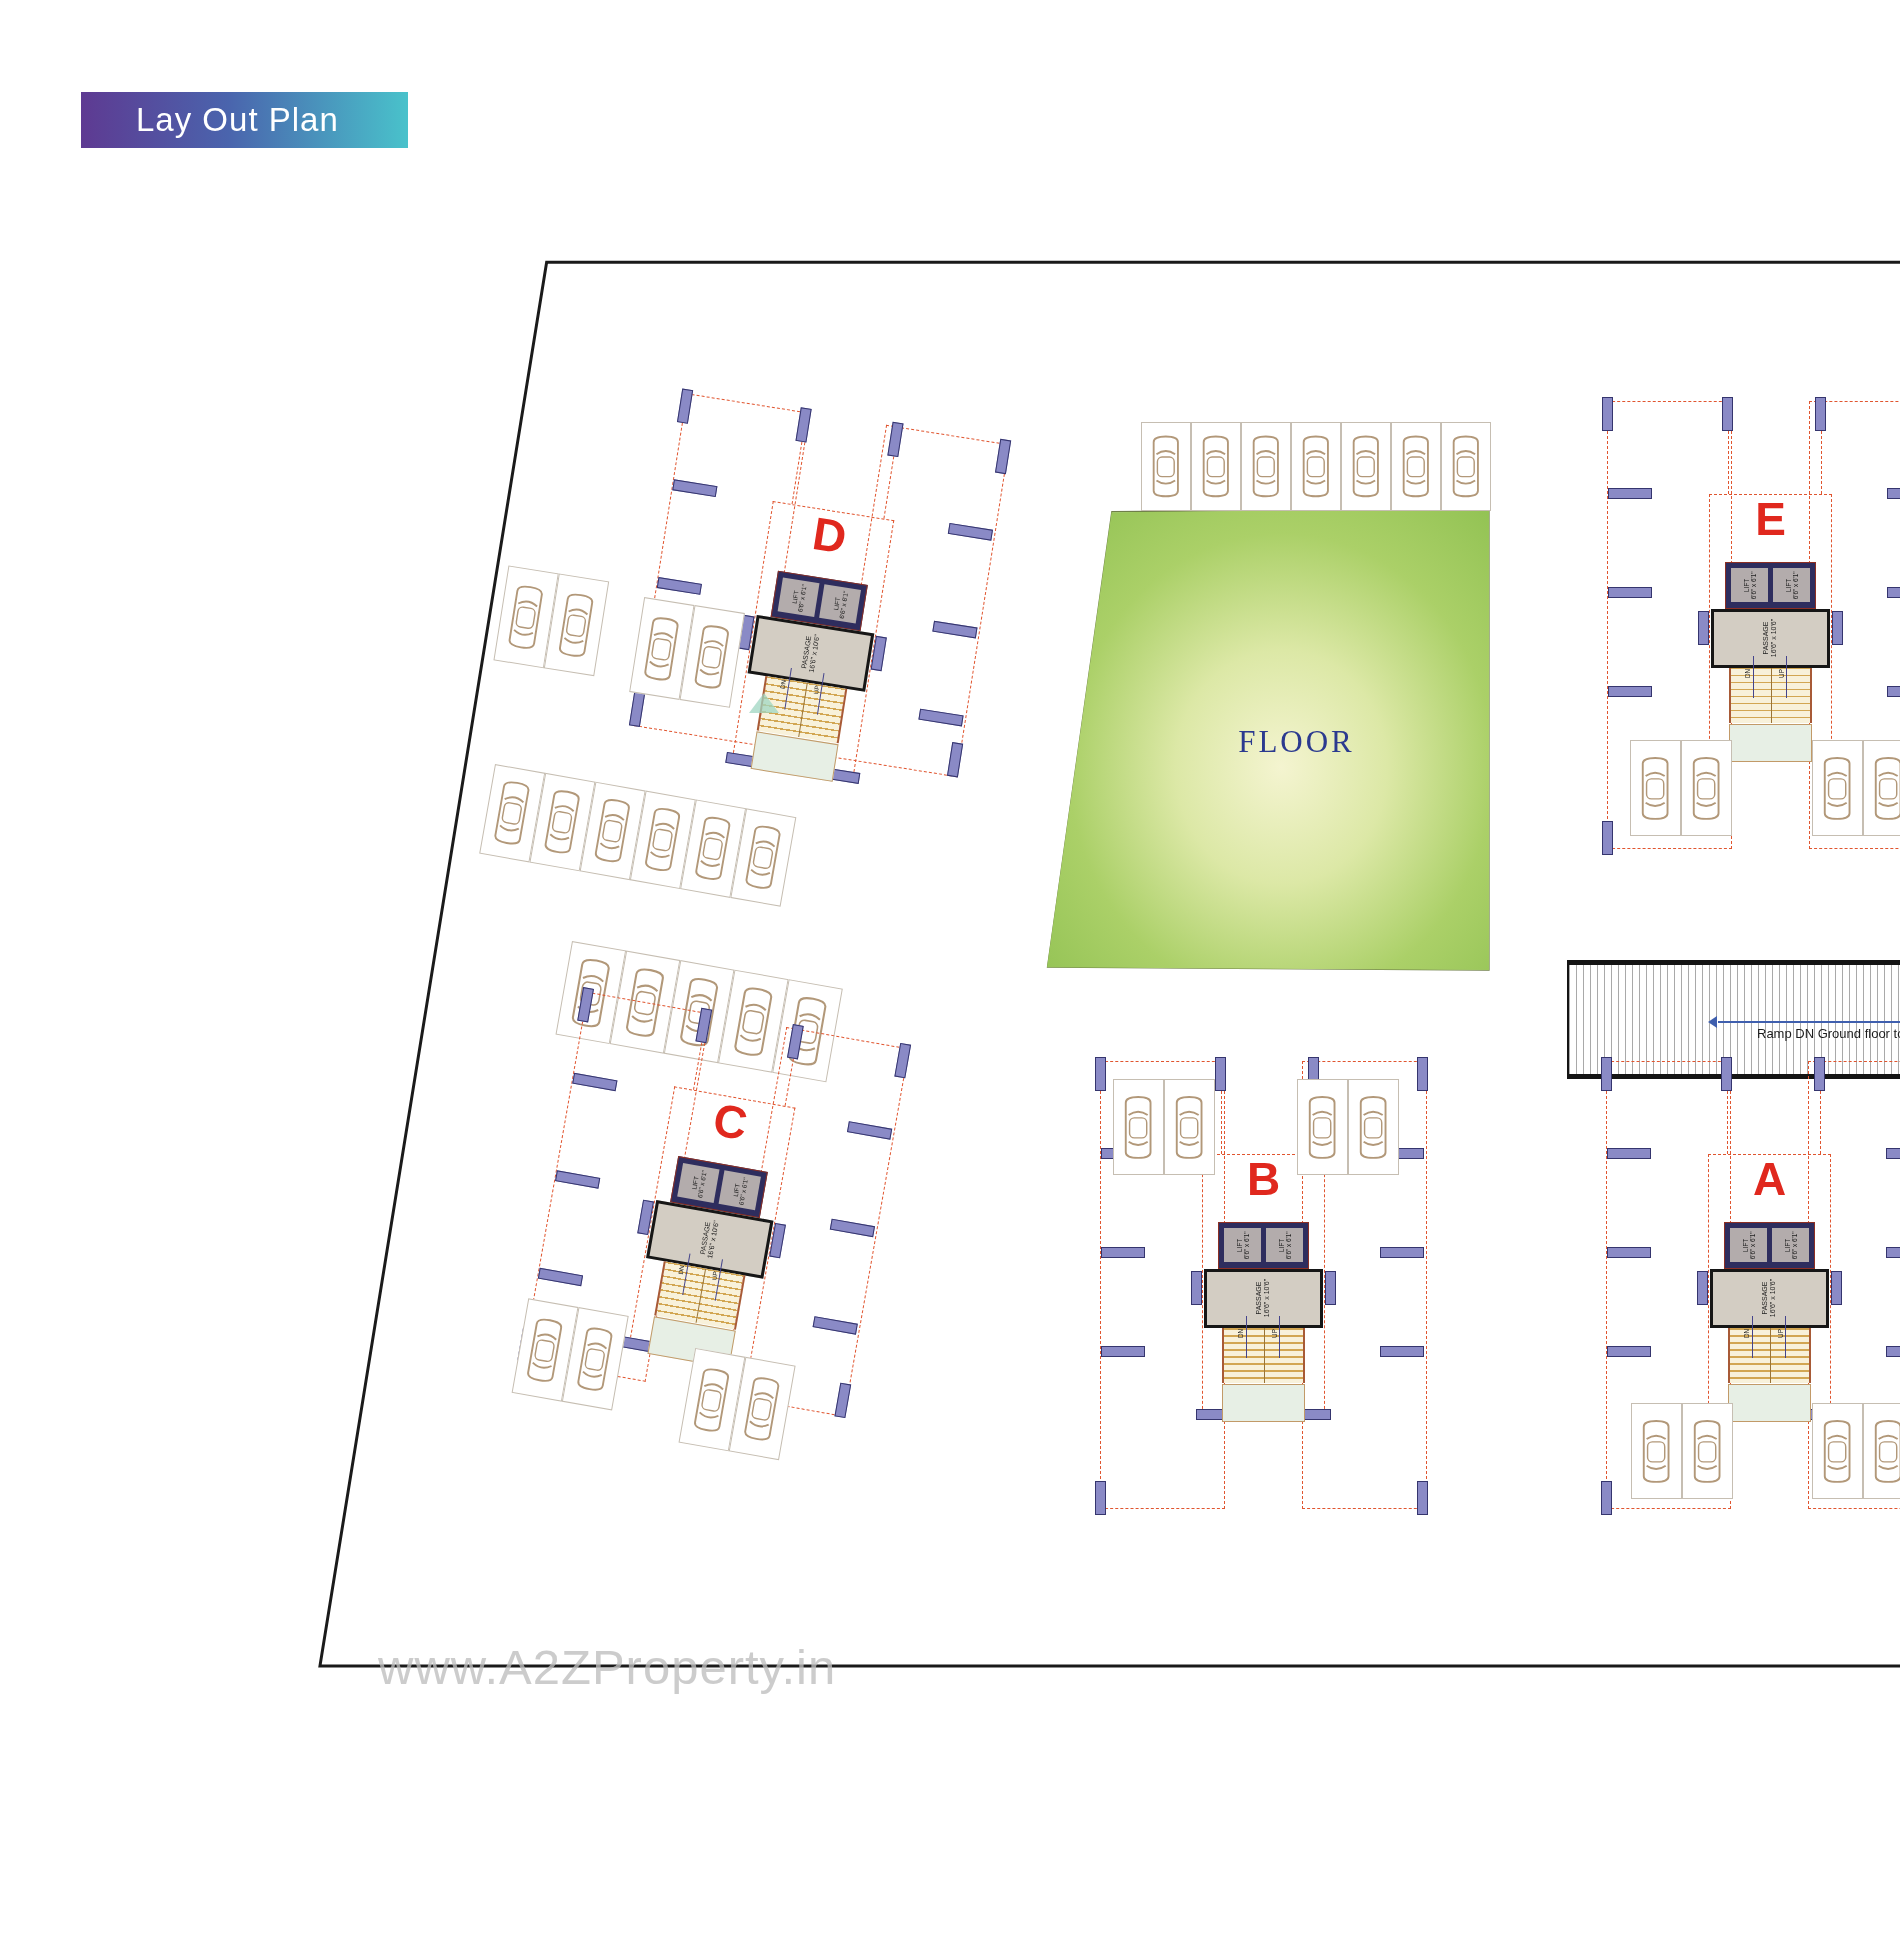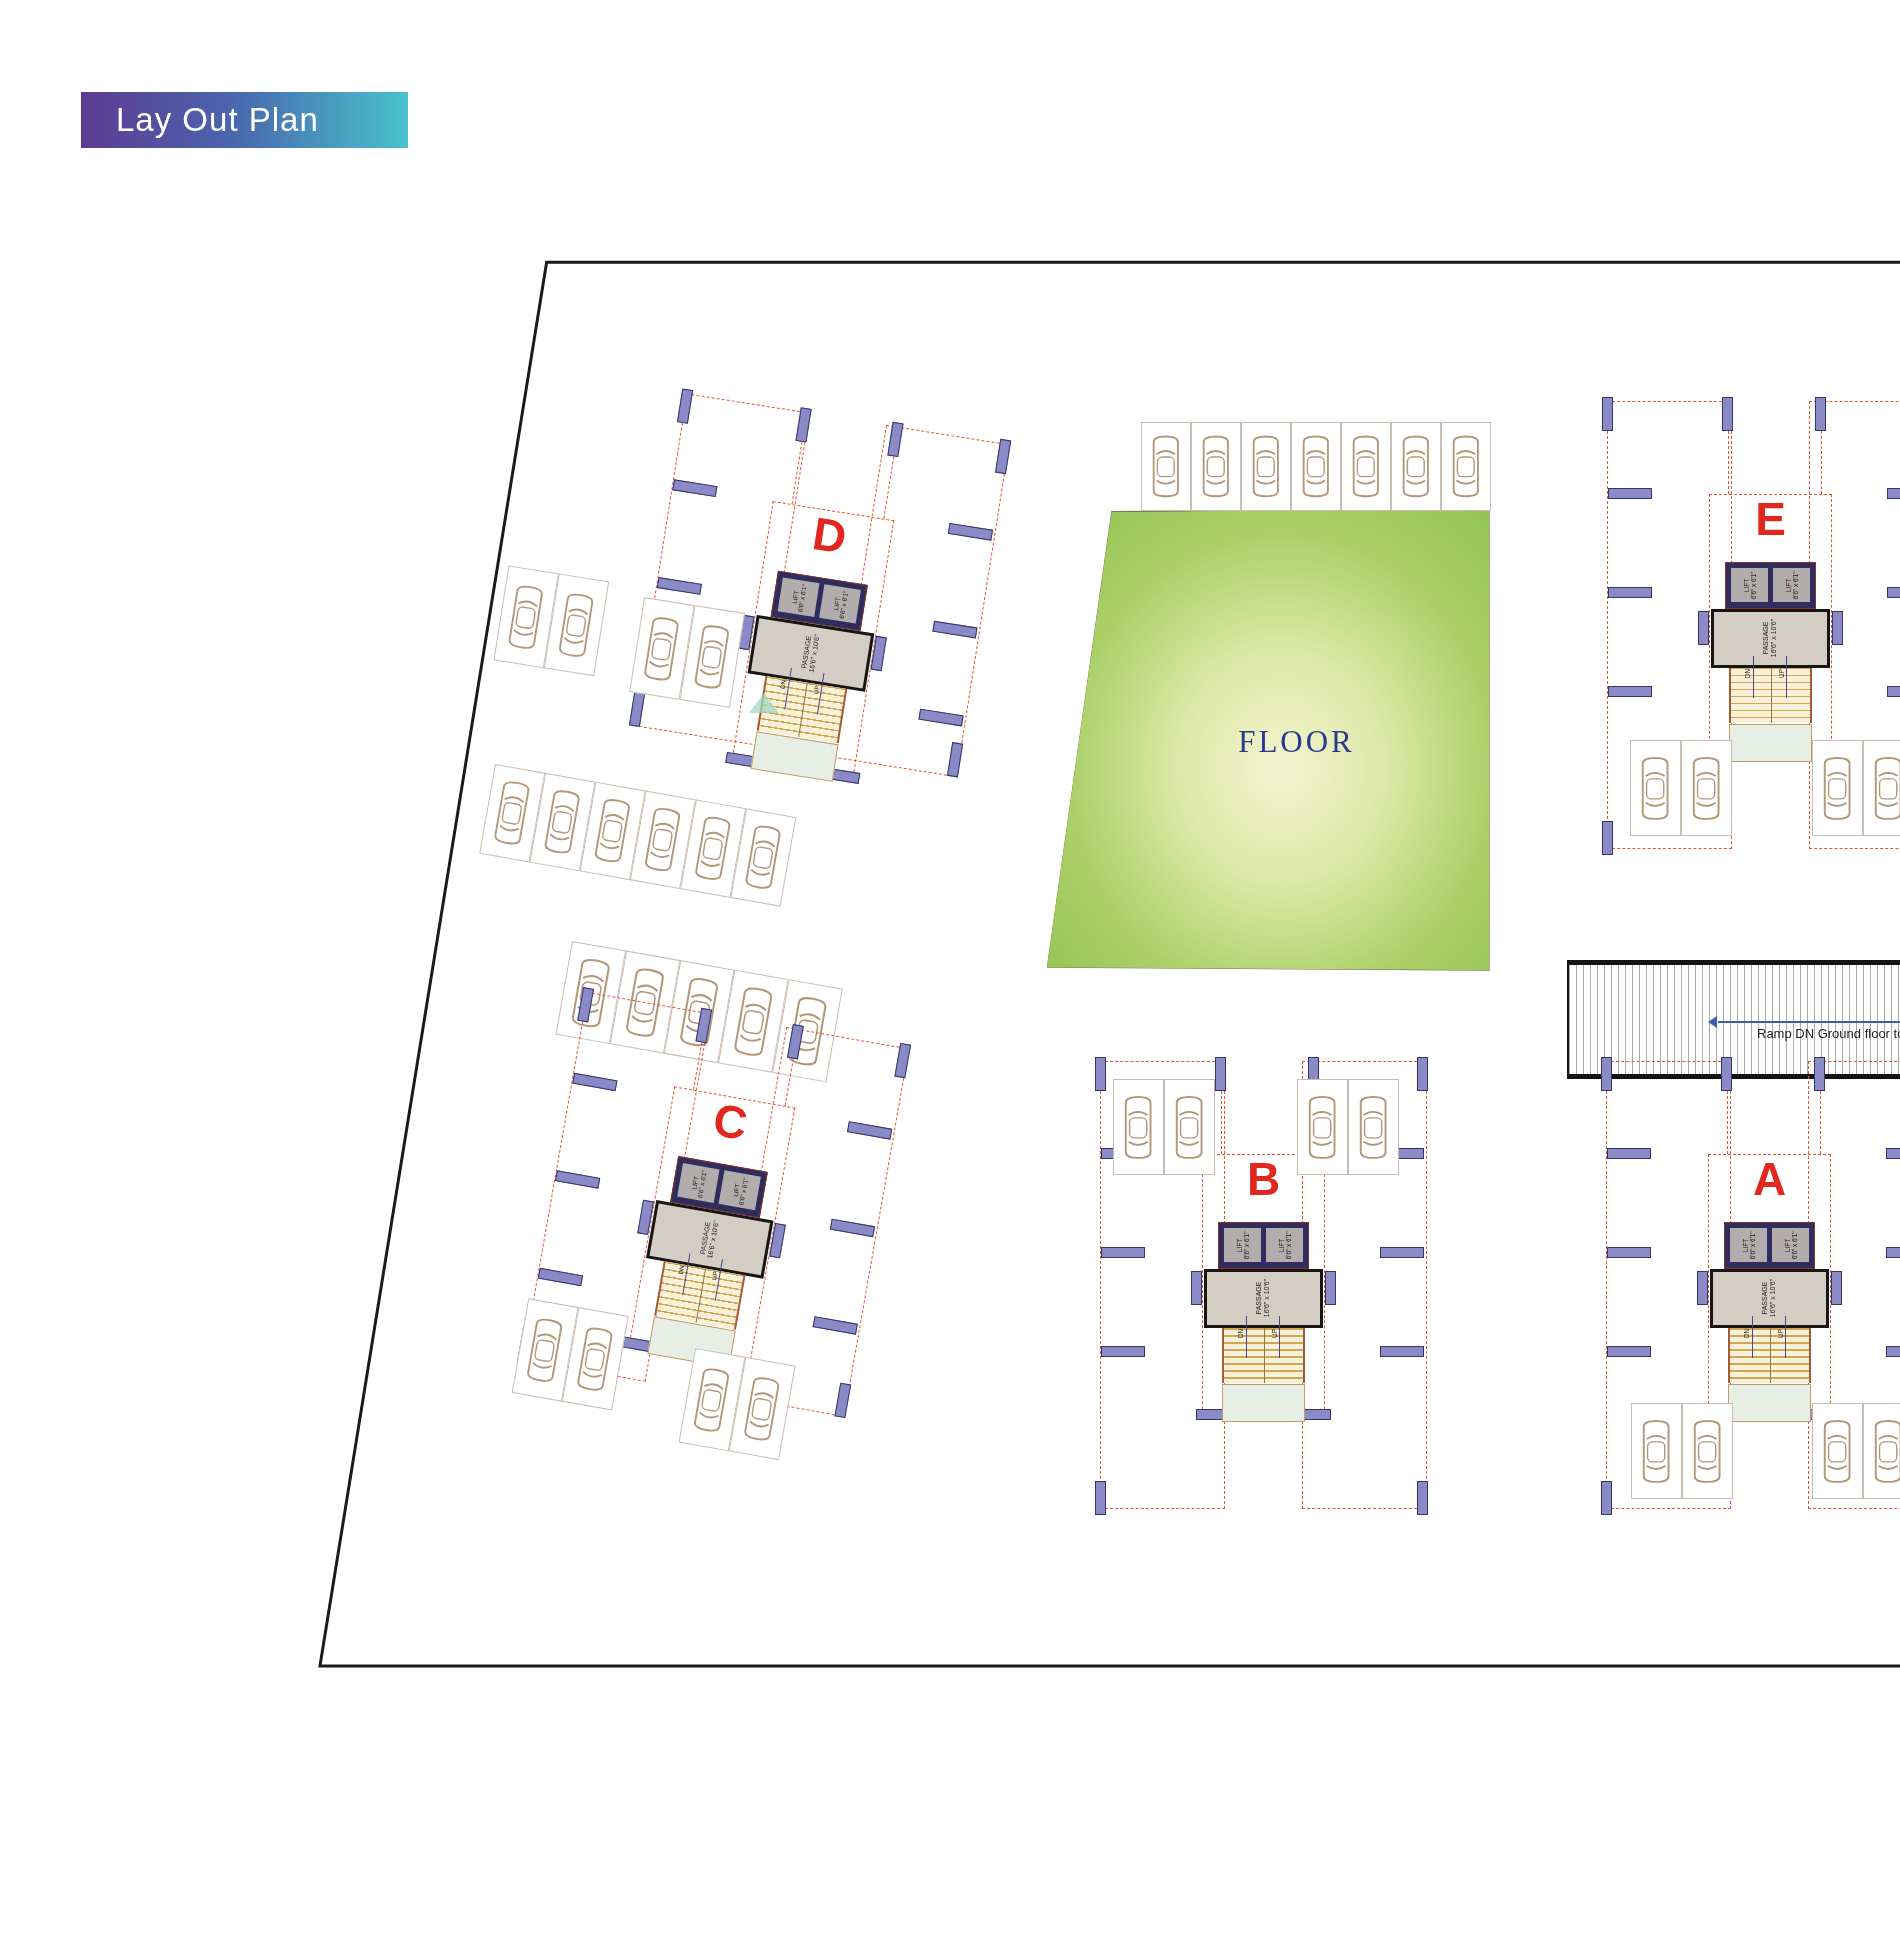--- a/index.html
+++ b/index.html
@@ -1,19 +1,19 @@
 <!DOCTYPE html>
 <html><head>
 <meta charset="utf-8">
 <style>
   html,body{margin:0;padding:0;background:#fff;font-family:"Liberation Sans",sans-serif}
   #page{position:relative;width:1901px;height:1954px;background:#fff;overflow:hidden}
   #banner{position:absolute;left:81px;top:92px;width:327px;height:56px;
     background:linear-gradient(90deg,#5e3a92 0%,#4a64ad 45%,#49c2cb 100%);
-    color:#fff;font-size:33px;line-height:55px;padding-left:35px;box-sizing:border-box;letter-spacing:1px}
+    color:#fff;font-size:33px;line-height:55px;padding-left:55px;box-sizing:border-box;letter-spacing:1px}
   #bsvg{position:absolute;left:0;top:0}
   
   .bld{position:absolute;width:337px;height:455px}
   .rot9{transform:rotate(9deg)} .rot10{transform:rotate(10deg)}
   .wing{position:absolute;border:1.6px dashed #e0552f;box-sizing:border-box}
   .dashv{position:absolute;width:0;border-left:1.6px dashed #e0552f}
   .corebox{position:absolute;border:1.6px dashed #e0552f;box-sizing:border-box}
   .col{position:absolute;background:#8a8ac6;border:1.5px solid #35356e;box-sizing:border-box}
   .col.h{width:44px;height:11px}
   .col.v{width:11px;height:34px}
@@ -597,15 +597,16 @@
       <div class="stall">
           <svg class="car" viewBox="0 0 36 70">
             <path fill="none" stroke="#b29879" stroke-width="2" d="M5 9Q5 3 18 3T31 9L31 61Q31 67 18 67T5 61Z M8 22Q18 15 28 22M8 50Q18 57 28 50"></path>
             <rect x="9" y="25" width="18" height="21" rx="5" fill="none" stroke="#b29879" stroke-width="1.5"></rect>
           </svg>
         </div>
     </div>
   </div>
 
   <div id="wm-peak"></div>
+  <div id="wm-url">www.A2ZProperty.in</div>
 
 </div>
 
 
 </body></html>

